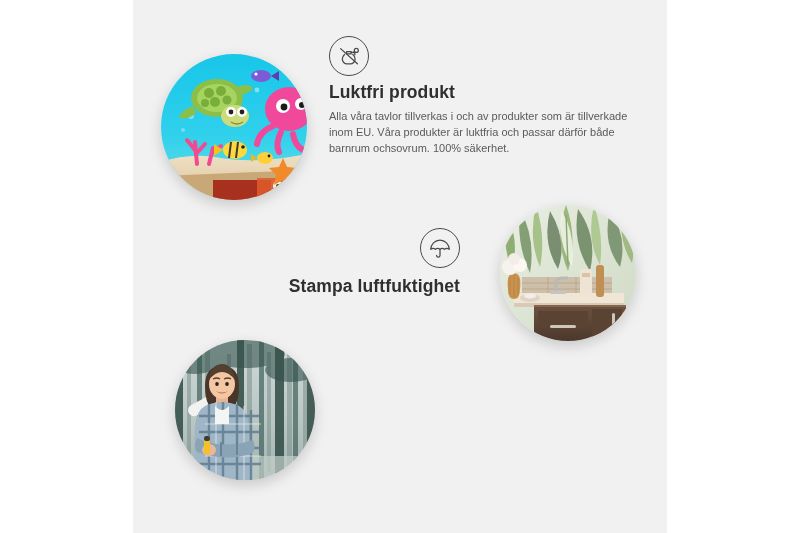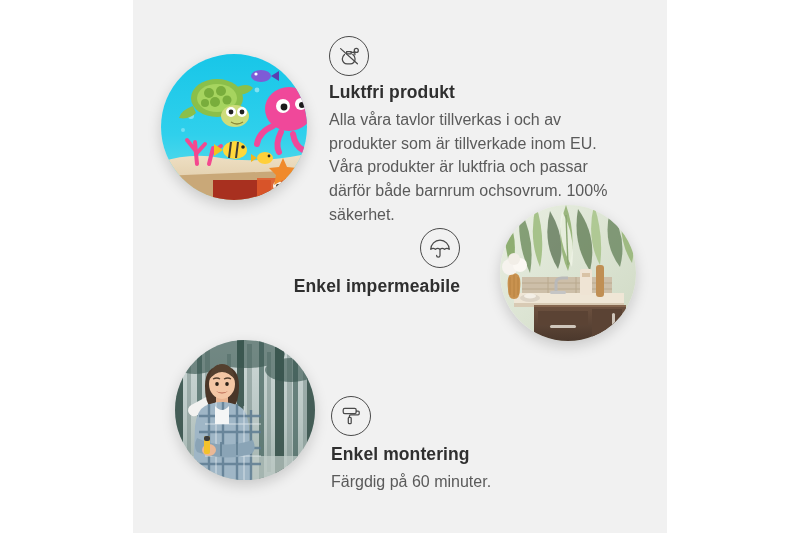--- a/index.html
+++ b/index.html
@@ -50,21 +50,21 @@
   .feature-title {
     font-size: 17.5px;
     font-weight: 700;
     color: #2f2f2f;
     letter-spacing: .1px;
     margin: 6px 0 4px 0;
     line-height: 1.25;
     white-space: nowrap;
   }
   .feature-body {
-    font-size: 16px;
+    font-size: 11px;
     color: #5a5a5a;
     line-height: 1.48;
     margin: 0;
   }
 
   
   #feature-odourless {
     left: 329px;
     top: 36px;
     width: 300px;
@@ -387,28 +387,17 @@
     <p class="feature-body">Alla våra tavlor tillverkas i och av produkter som är tillverkade inom EU. Våra produkter är luktfria och passar därför både barnrum ochsovrum. 100% säkerhet.</p>
   </div>
 
   <div class="feature" id="feature-waterproof">
     <div class="feature-icon">
       <svg width="24" height="24" viewBox="0 0 24 24" fill="none" stroke="#4a4a4a" stroke-width="1.25" stroke-linecap="round" stroke-linejoin="round">
         <path d="M2.8 13.4 a9.2 9.2 0 0 1 18.4 0 q-2.3 -2.1 -4.6 0 q-2.3 -2.1 -4.6 0 q-2.3 -2.1 -4.6 0 q-2.3 -2.1 -4.6 0 z"></path>
         <path d="M12 13.4 V19.4 a1.7 1.7 0 0 1 -3.4 0"></path>
       </svg>
     </div>
-    <div class="feature-title">Enkel impermeabile</div>
+    <div class="feature-title">Stampa luftfuktighet</div>
   </div>
 
-  <div class="feature" id="feature-easy-mount">
-    <div class="feature-icon">
-      <svg width="24" height="24" viewBox="0 0 24 24" fill="none" stroke="#4a4a4a" stroke-width="1.25" stroke-linecap="round" stroke-linejoin="round">
-        <rect x="4.2" y="4.4" width="13" height="5.2" rx="1.6"></rect>
-        <path d="M17.2 7 h1.9 a1.1 1.1 0 0 1 1.1 1.1 v1.6 a1.1 1.1 0 0 1 -1.1 1.1 h-7.6 a1.1 1.1 0 0 0 -1.1 1.1 v1.3"></path>
-        <rect x="9.3" y="13.3" width="2.9" height="6.4" rx="1"></rect>
-      </svg>
-    </div>
-    <div class="feature-title">Enkel montering</div>
-    <p class="feature-body">Färgdig på 60 minuter.</p>
-  </div>
 
 </div>
 
 </body></html>

